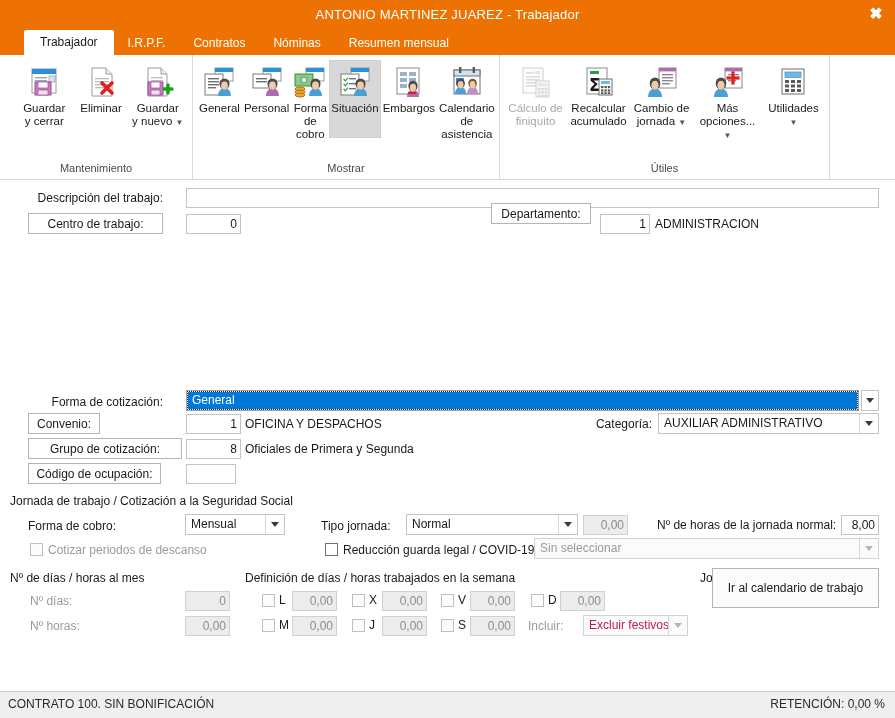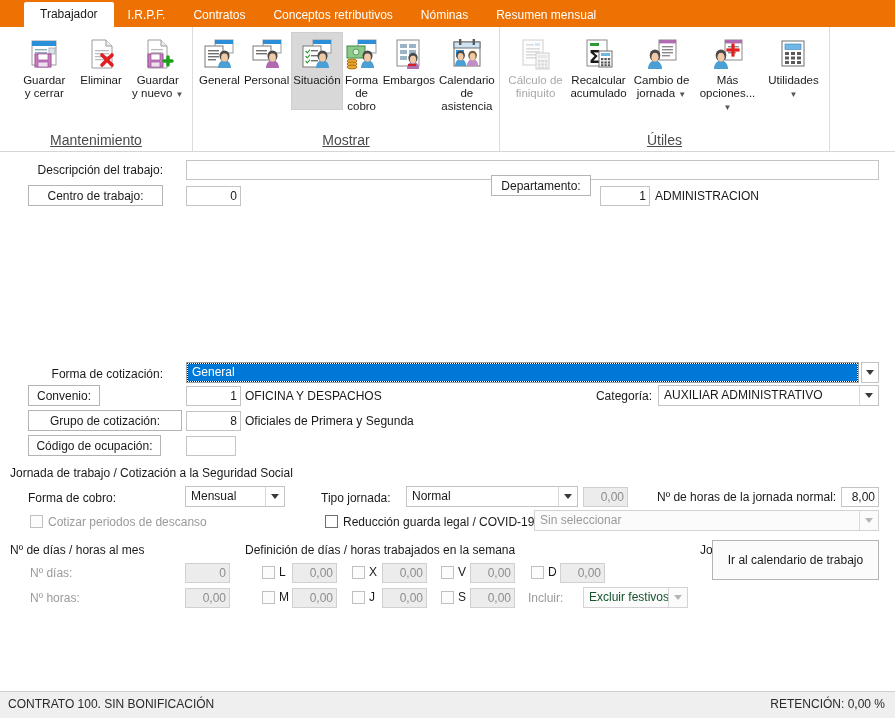--- a/index.html
+++ b/index.html
@@ -49,21 +49,21 @@
     display:flex;flex-direction:column;position:relative;
     padding:0 4px;box-sizing:border-box;
   }
   .rgroup + .rgroup{border-left:1px solid #dcdcdc;}
   .rgroup .items{
     flex:1 1 auto;display:flex;align-items:flex-start;
     padding-top:5px;
   }
   .rgroup .glabel{
     flex:0 0 22px;display:flex;align-items:center;justify-content:center;
-    font-size:14px;color:#4a4a4a;text-decoration:underline;
+    font-size:11px;color:#4a4a4a;
   }
   .rbtn{
     width:56px;min-height:78px;display:flex;flex-direction:column;
     align-items:center;justify-content:flex-start;
     cursor:pointer;padding:3px 1px 2px;box-sizing:border-box;text-align:center;
     border:1px solid transparent;
   }
   .rbtn.wide{width:64px;}
   .rbtn.xwide{width:70px;}
   .rbtn.selected{background:#d8d8d8;border-color:#cfcfcf;}
@@ -145,26 +145,29 @@
   .statusbar span{position:absolute;top:5px;white-space:nowrap;}
   .sb-left{left:8px;}
   .sb-mid{left:600px;margin-top:36px;}
   .sb-right{right:10px;}
 </style>
 </head>
 <body>
 
 <div class="app">
 
+  <div class="titlebar">
+    <div class="title">ANTONIO MARTINEZ JUAREZ - Trabajador</div>
+    <div class="close-btn">✖</div>
+  </div>
 
   <div class="tabbar">
     <div class="tab active">Trabajador</div>
     <div class="tab">I.R.P.F.</div>
     <div class="tab">Contratos</div>
-    <div class="tab">Conceptos retributivos</div>
     <div class="tab">Nóminas</div>
     <div class="tab">Resumen mensual</div>
   </div>
 
   <div class="ribbon">
     <div class="ribbon-groups">
 
       <div class="rgroup" style="width:192px;">
         <div class="items" style="padding-left:10px;">
           <div class="rbtn wide">
@@ -257,61 +260,61 @@
                 <rect x="6" y="16" width="11" height="1.4" fill="#6f6f6f"></rect>
                 <path d="M16 31 c0-5 3.2-8 6.5-8 s6.5 3 6.5 8 z" fill="#b06ab0"></path>
                 <ellipse cx="22.5" cy="19" rx="5" ry="5.6" fill="#4a4a4a"></ellipse>
                 <ellipse cx="22.5" cy="20.5" rx="3.4" ry="4.3" fill="#f0c9a6"></ellipse>
                 <path d="M17.6 18.5 a5 5.6 0 0 1 9.8 0 c-1.4-1.6-3-2.2-4.9-2.2 s-3.5 .6-4.9 2.2 z" fill="#4a4a4a"></path>
               </svg>
             </div>
             <div class="lbl">Personal</div>
           </div>
 
-          <div class="rbtn selected">
-            <div class="ico">
-              <svg width="34" height="34" viewBox="0 0 34 34">
-                <rect x="13" y="3" width="18" height="13" fill="#fff" stroke="#9b9b9b"></rect>
-                <rect x="13" y="3" width="18" height="4" fill="#2a8fd8"></rect>
-                <rect x="3" y="9" width="18" height="21" fill="#fff" stroke="#7a7a7a"></rect>
-                <g fill="#2e9b36">
-                  <path d="M6 13.5 l1.3 1.4 l2.4-2.6 l.8 .8 l-3.2 3.6 l-2.1-2.3 z"></path>
-                  <path d="M6 18.5 l1.3 1.4 l2.4-2.6 l.8 .8 l-3.2 3.6 l-2.1-2.3 z"></path>
-                  <path d="M6 23.5 l1.3 1.4 l2.4-2.6 l.8 .8 l-3.2 3.6 l-2.1-2.3 z"></path>
-                </g>
-                <rect x="11" y="13" width="7" height="1.4" fill="#6f6f6f"></rect>
-                <rect x="11" y="18" width="7" height="1.4" fill="#6f6f6f"></rect>
-                <rect x="11" y="23" width="7" height="1.4" fill="#6f6f6f"></rect>
-                <path d="M16 31 c0-5 3.2-8 6.5-8 s6.5 3 6.5 8 z" fill="#4a9fd4"></path>
-                <ellipse cx="22.5" cy="19" rx="5" ry="5.6" fill="#4a4a4a"></ellipse>
-                <ellipse cx="22.5" cy="20.5" rx="3.4" ry="4.3" fill="#f0c9a6"></ellipse>
-                <path d="M17.6 18.5 a5 5.6 0 0 1 9.8 0 c-1.4-1.6-3-2.2-4.9-2.2 s-3.5 .6-4.9 2.2 z" fill="#4a4a4a"></path>
-              </svg>
-            </div>
-            <div class="lbl">Situación</div>
-          </div>
-
           <div class="rbtn">
             <div class="ico">
               <svg width="34" height="34" viewBox="0 0 34 34">
                 <rect x="13" y="3" width="18" height="13" fill="#fff" stroke="#9b9b9b"></rect>
                 <rect x="13" y="3" width="18" height="4" fill="#2a8fd8"></rect>
                 <rect x="2" y="9" width="18" height="12" fill="#8cc78c" stroke="#3f8c3f"></rect>
                 <circle cx="11" cy="15" r="3" fill="#d8f0d8" stroke="#3f8c3f" stroke-width=".8"></circle>
                 <ellipse cx="7" cy="24" rx="5" ry="2" fill="#e8a62c" stroke="#a9741a"></ellipse>
                 <ellipse cx="7" cy="27" rx="5" ry="2" fill="#e8a62c" stroke="#a9741a"></ellipse>
                 <ellipse cx="7" cy="30" rx="5" ry="2" fill="#e8a62c" stroke="#a9741a"></ellipse>
                 <path d="M16 31 c0-5 3.2-8 6.5-8 s6.5 3 6.5 8 z" fill="#4a9fd4"></path>
                 <ellipse cx="22.5" cy="19" rx="5" ry="5.6" fill="#4a4a4a"></ellipse>
                 <ellipse cx="22.5" cy="20.5" rx="3.4" ry="4.3" fill="#f0c9a6"></ellipse>
                 <path d="M17.6 18.5 a5 5.6 0 0 1 9.8 0 c-1.4-1.6-3-2.2-4.9-2.2 s-3.5 .6-4.9 2.2 z" fill="#4a4a4a"></path>
               </svg>
             </div>
             <div class="lbl">Forma
 de cobro</div>
+          </div>
+
+          <div class="rbtn selected">
+            <div class="ico">
+              <svg width="34" height="34" viewBox="0 0 34 34">
+                <rect x="13" y="3" width="18" height="13" fill="#fff" stroke="#9b9b9b"></rect>
+                <rect x="13" y="3" width="18" height="4" fill="#2a8fd8"></rect>
+                <rect x="3" y="9" width="18" height="21" fill="#fff" stroke="#7a7a7a"></rect>
+                <g fill="#2e9b36">
+                  <path d="M6 13.5 l1.3 1.4 l2.4-2.6 l.8 .8 l-3.2 3.6 l-2.1-2.3 z"></path>
+                  <path d="M6 18.5 l1.3 1.4 l2.4-2.6 l.8 .8 l-3.2 3.6 l-2.1-2.3 z"></path>
+                  <path d="M6 23.5 l1.3 1.4 l2.4-2.6 l.8 .8 l-3.2 3.6 l-2.1-2.3 z"></path>
+                </g>
+                <rect x="11" y="13" width="7" height="1.4" fill="#6f6f6f"></rect>
+                <rect x="11" y="18" width="7" height="1.4" fill="#6f6f6f"></rect>
+                <rect x="11" y="23" width="7" height="1.4" fill="#6f6f6f"></rect>
+                <path d="M16 31 c0-5 3.2-8 6.5-8 s6.5 3 6.5 8 z" fill="#4a9fd4"></path>
+                <ellipse cx="22.5" cy="19" rx="5" ry="5.6" fill="#4a4a4a"></ellipse>
+                <ellipse cx="22.5" cy="20.5" rx="3.4" ry="4.3" fill="#f0c9a6"></ellipse>
+                <path d="M17.6 18.5 a5 5.6 0 0 1 9.8 0 c-1.4-1.6-3-2.2-4.9-2.2 s-3.5 .6-4.9 2.2 z" fill="#4a4a4a"></path>
+              </svg>
+            </div>
+            <div class="lbl">Situación</div>
           </div>
 
           <div class="rbtn wide">
             <div class="ico">
               <svg width="34" height="34" viewBox="0 0 34 34">
                 <rect x="5" y="3" width="22" height="26" fill="#fff" stroke="#8a8a8a"></rect>
                 <g fill="#9bb3c4">
                   <rect x="8" y="7" width="7" height="4"></rect>
                     <rect x="17" y="7" width="7" height="4"></rect>
                   <rect x="8" y="13" width="7" height="4"></rect>
@@ -594,21 +597,21 @@
     <div class="chk dis" style="left:441px;top:439px;"></div>
     <div class="lbl-l" style="left:458px;top:438px;">S</div>
     <input class="txt num ro" style="left: 470px; top: 436px; width: 45px;" readonly="" value="0,00">
 
     <div class="chk dis" style="left:531px;top:414px;"></div>
     <div class="lbl-l" style="left:548px;top:413px;">D</div>
     <input class="txt num ro" style="left: 560px; top: 411px; width: 45px;" readonly="" value="0,00">
 
     <div class="lbl-l lbl-dis" style="left:528px;top:439px;">Incluir:</div>
     <div class="combo dis" style="left:583px;top:435px;width:105px;">
-      <div class="cv" style="color:#14532d;">Excluir festivos</div>
+      <div class="cv" style="color:#be185d;">Excluir festivos</div>
       <div class="ca">
           <svg width="8" height="5" viewBox="0 0 8 5">
             <path d="M0 0 L8 0 L4 5 Z" fill="#b6b6b6"></path>
           </svg>
         </div>
     </div>
 
     <div class="sect" style="left:700px;top:391px;">Jornada irregular</div>
     <div class="pbtn" style="left:712px;top:388px;width:167px;height:40px;">Ir al calendario de trabajo</div>
 

